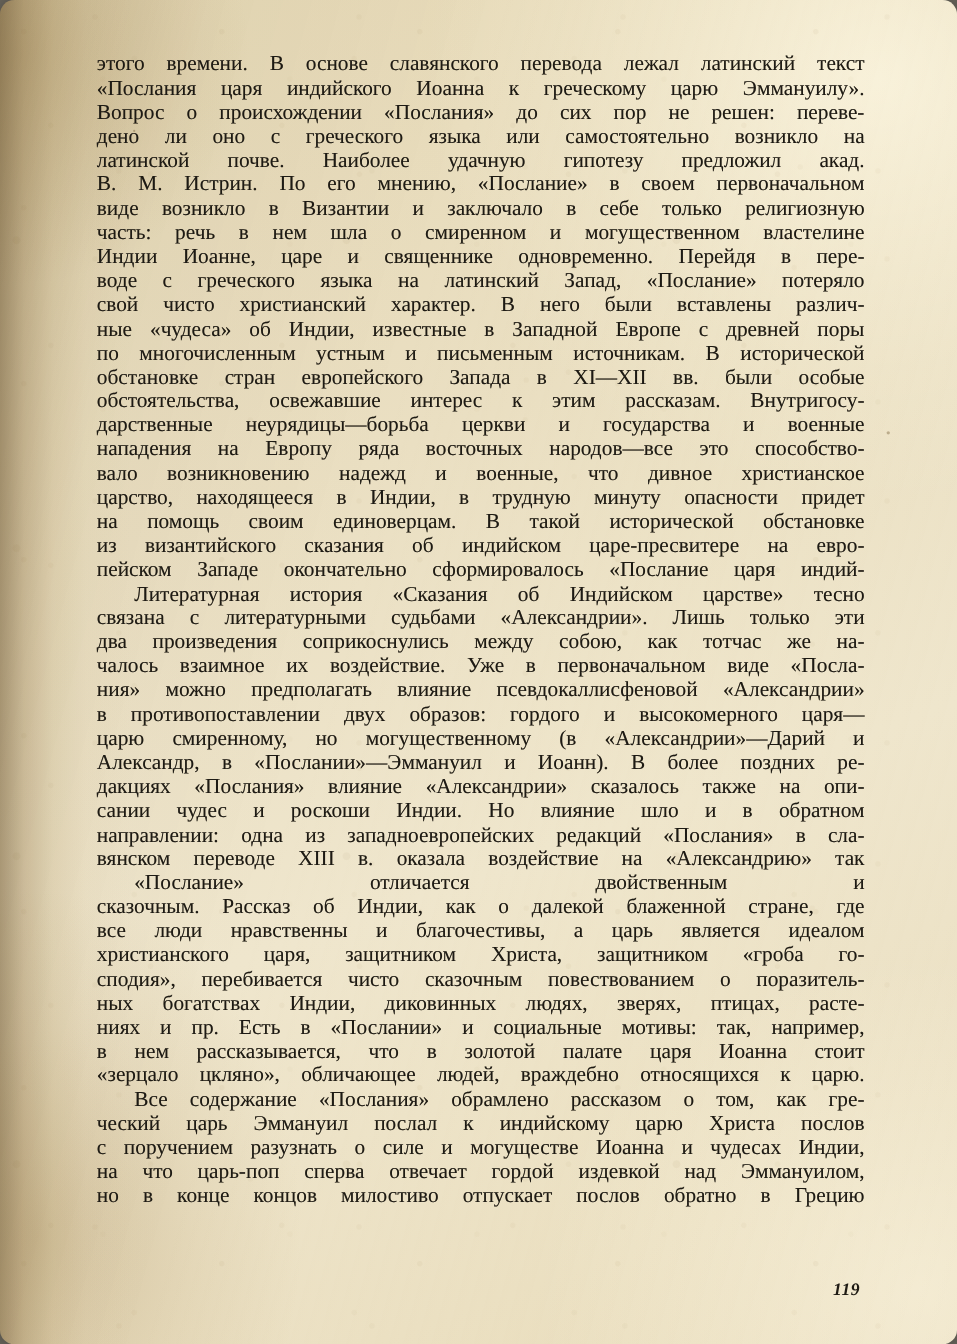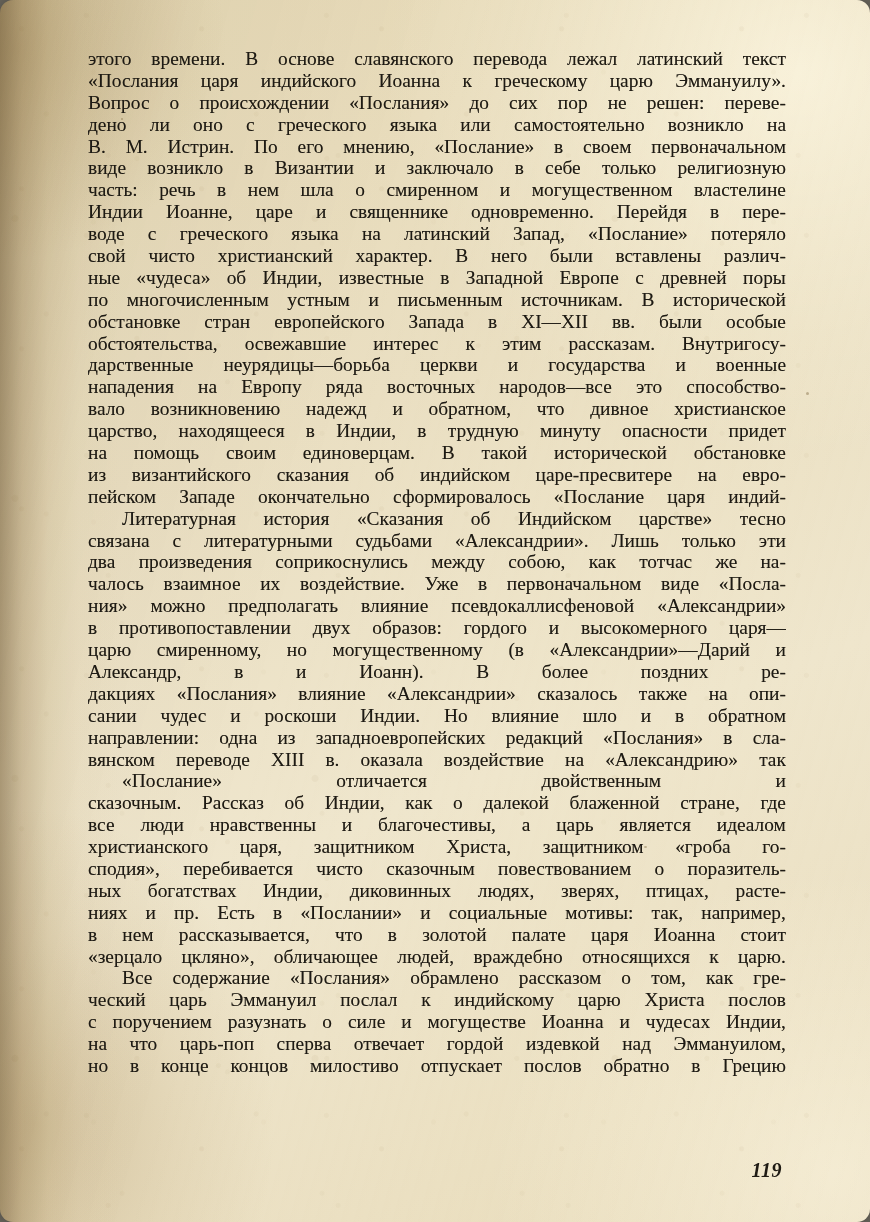--- a/index.html
+++ b/index.html
@@ -110,21 +110,21 @@
     text-shadow: 0 0 0.6px rgba(40, 30, 12, 0.40);
   }
 
   .folio {
     position: absolute;
     right: 88px;
     bottom: 40px;
     font-family: "Liberation Serif", "DejaVu Serif", serif;
     font-style: italic;
     font-weight: 700;
-    font-size: 20px;
+    font-size: 16px;
     color: #1f1b14;
     letter-spacing: 0.5px;
     margin-top: 40px;
   }
 
   
   .exposure {
     position: absolute;
     inset: 0;
     pointer-events: none;
@@ -192,20 +192,29 @@
           <span>оно</span>
           <span>с</span>
           <span>греческого</span>
           <span>языка</span>
           <span>или</span>
           <span>самостоятельно</span>
           <span>возникло</span>
           <span>на</span>
         </div>
         <div class="line">
+          <span>латинской</span>
+          <span>почве.</span>
+          <span>Наиболее</span>
+          <span>удачную</span>
+          <span>гипотезу</span>
+          <span>предложил</span>
+          <span>акад.</span>
+        </div>
+        <div class="line">
           <span>В.</span>
           <span>М.</span>
           <span>Истрин.</span>
           <span>По</span>
           <span>его</span>
           <span>мнению,</span>
           <span>«Послание»</span>
           <span>в</span>
           <span>своем</span>
           <span>первоначальном</span>
@@ -327,21 +336,21 @@
           <span>восточных</span>
           <span>народов—все</span>
           <span>это</span>
           <span>способство-</span>
         </div>
         <div class="line">
           <span>вало</span>
           <span>возникновению</span>
           <span>надежд</span>
           <span>и</span>
-          <span>обратном,</span>
+          <span>военные,</span>
           <span>что</span>
           <span>дивное</span>
           <span>христианское</span>
         </div>
         <div class="line">
           <span>царство,</span>
           <span>находящееся</span>
           <span>в</span>
           <span>Индии,</span>
           <span>в</span>
@@ -445,20 +454,21 @@
           <span>смиренному,</span>
           <span>но</span>
           <span>могущественному</span>
           <span>(в</span>
           <span>«Александрии»—Дарий</span>
           <span>и</span>
         </div>
         <div class="line">
           <span>Александр,</span>
           <span>в</span>
+          <span>«Послании»—Эммануил</span>
           <span>и</span>
           <span>Иоанн).</span>
           <span>В</span>
           <span>более</span>
           <span>поздних</span>
           <span>ре-</span>
         </div>
         <div class="line">
           <span>дакциях</span>
           <span>«Послания»</span>

